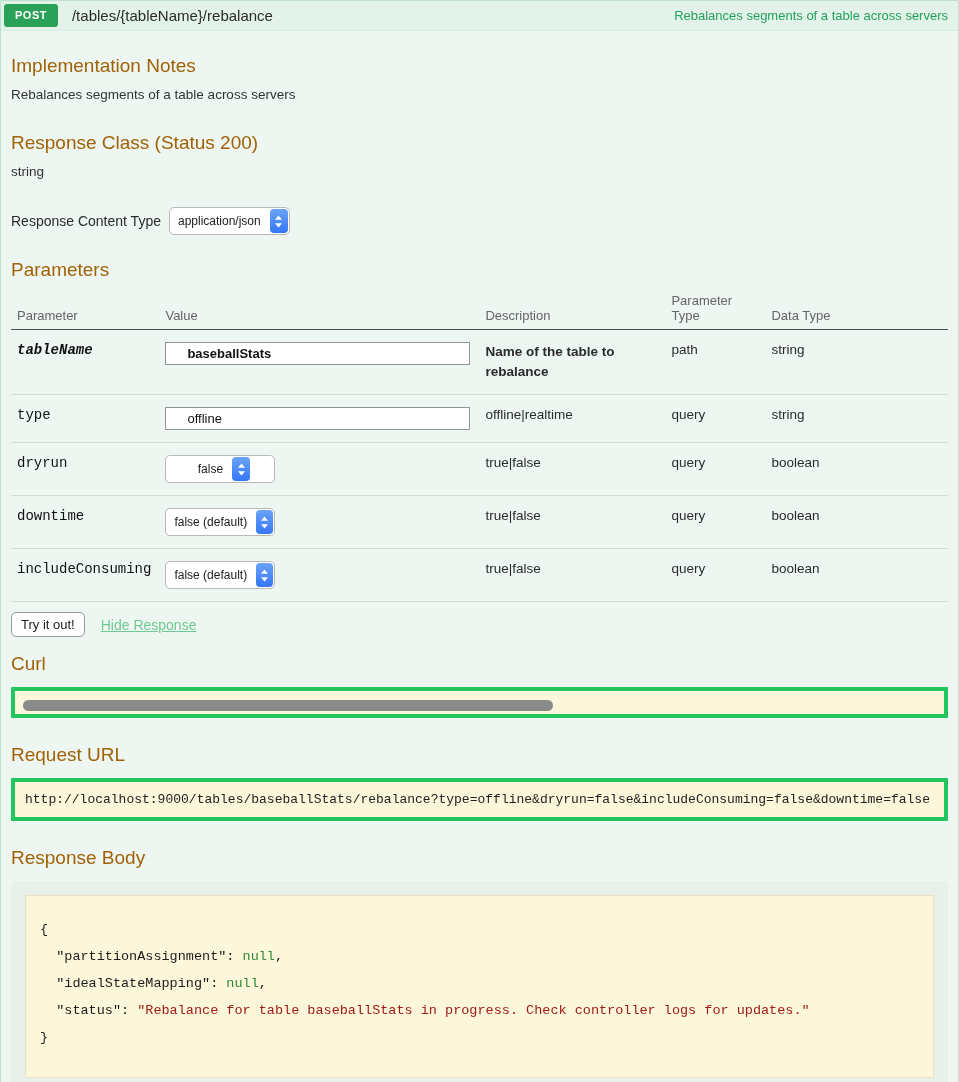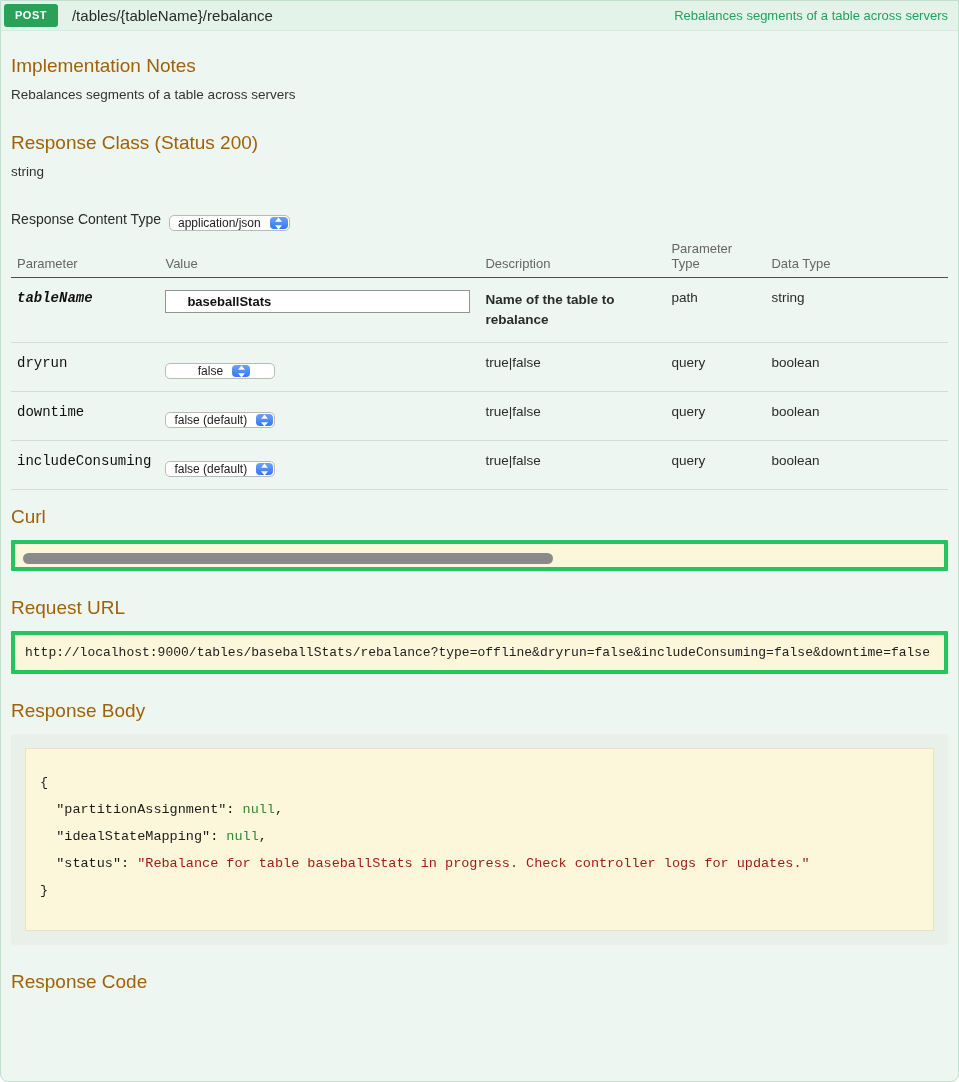--- a/index.html
+++ b/index.html
@@ -34,21 +34,21 @@
   }
   h4.sec.first { margin-top:14px; }
   .plain-text { font-size:13.5px; color:#333; }
   
   .rct-row { display:flex; align-items:center; margin-top:28px; }
   .rct-label { font-size:14px; color:#2b2b2b; }
   
   .mac-select {
     display:inline-flex; align-items:center;
     background:#fff; border:1px solid #b9b9b9; border-radius:5px;
-    height:16px; margin-left:8px; cursor:default; overflow:hidden;margin-top:8px;
+    height:28px; margin-left:8px; cursor:default; overflow:hidden;
   }
   .mac-select .sel-text { font-size:12px; color:#222; padding:0 8px; white-space:nowrap; }
   .mac-select .stepper {
     width:18px; align-self:stretch;
     background:linear-gradient(#6aa3f8,#3576f5);
     border-radius:4px; margin:1px;
     display:flex; align-items:center; justify-content:center;
   }
   
   .param-table { width:937px; margin-top:4px; border-collapse:collapse; }
@@ -134,39 +134,47 @@
         <span class="sel-text">application/json</span>
         <span class="stepper">
           <svg width="9" height="13" viewBox="0 0 9 13">
               <path d="M4.5 0.5 L8 4.8 L1 4.8 Z" fill="#fff"></path>
               <path d="M4.5 12.5 L8 8.2 L1 8.2 Z" fill="#fff"></path>
             </svg>
         </span>
       </span>
     </div>
 
+    <h4 class="sec" style="margin-top:24px; margin-bottom:6px;">Parameters</h4>
 
     <table class="param-table">
       <thead>
         <tr>
           <th class="col-param">Parameter</th>
           <th class="col-value">Value</th>
           <th class="col-desc">Description</th>
           <th class="col-ptype" style="width:100px;">Parameter Type</th>
           <th class="col-dtype">Data Type</th>
         </tr>
       </thead>
       <tbody>
         <tr>
           <td style="padding-bottom:36px;"><span class="pname req">tableName</span></td>
           <td><input class="text-input bold" type="text" value="baseballStats" style=""></td>
           <td>
               <div class="pdesc req" style="width:160px; line-height:20px;">Name of the table to rebalance</div>
             </td>
           <td>path</td>
+          <td>string</td>
+        </tr>
+        <tr>
+          <td><span class="pname">type</span></td>
+          <td><input class="text-input" type="text" value="offline" style=""></td>
+          <td>offline|realtime</td>
+          <td>query</td>
           <td>string</td>
         </tr>
         <tr>
           <td><span class="pname">dryrun</span></td>
           <td>
             <span class="mac-select" style="margin-left:0; width:110px; justify-content:center;">
               <span class="sel-text">false</span>
               <span class="stepper">
                 <svg width="9" height="13" viewBox="0 0 9 13">
                     <path d="M4.5 0.5 L8 4.8 L1 4.8 Z" fill="#fff"></path>
@@ -209,20 +217,24 @@
               </span>
             </span>
           </td>
           <td>true|false</td>
           <td>query</td>
           <td>boolean</td>
         </tr>
       </tbody>
     </table>
 
+    <div class="actions-row">
+      <button class="try-btn">Try it out!</button>
+      <span class="hide-link">Hide Response</span>
+    </div>
 
     <h4 class="sec" style="margin-top:16px; margin-bottom:12px;">Curl</h4>
     <div class="pre-block curl-block">
       <span>curl -X POST --header 'Content-Type: application/json' --header 'Accept: application/json' 'http://localhost:9000/tables</span>
       <div class="fake-scrollbar"></div>
     </div>
 
     <h4 class="sec" style="margin-top:26px; margin-bottom:12px;">Request URL</h4>
     <div class="pre-block url-block">http://localhost:9000/tables/baseballStats/rebalance?type=offline&amp;dryrun=false&amp;includeConsuming=false&amp;downtime=false</div>
 

